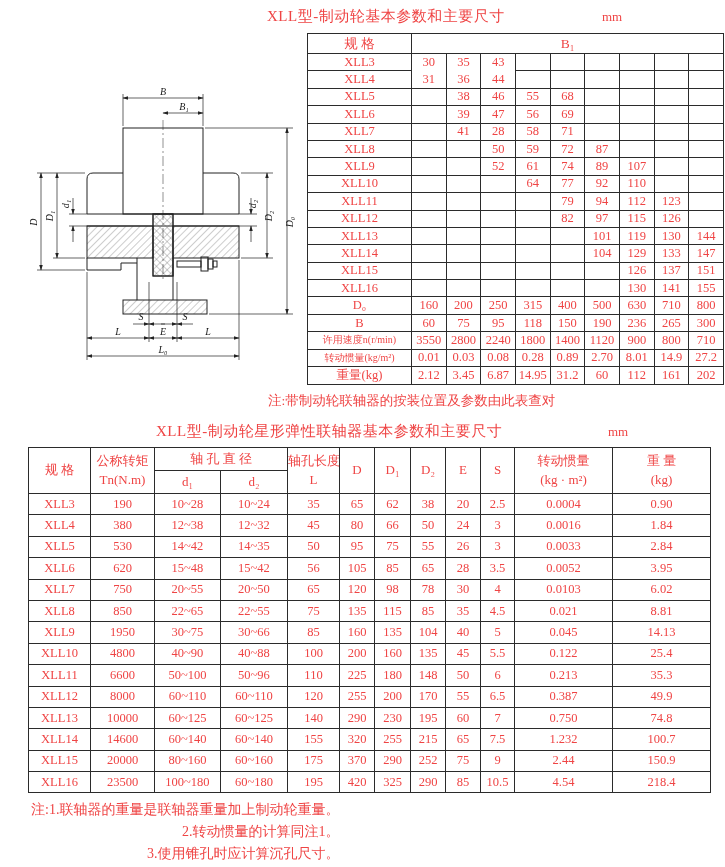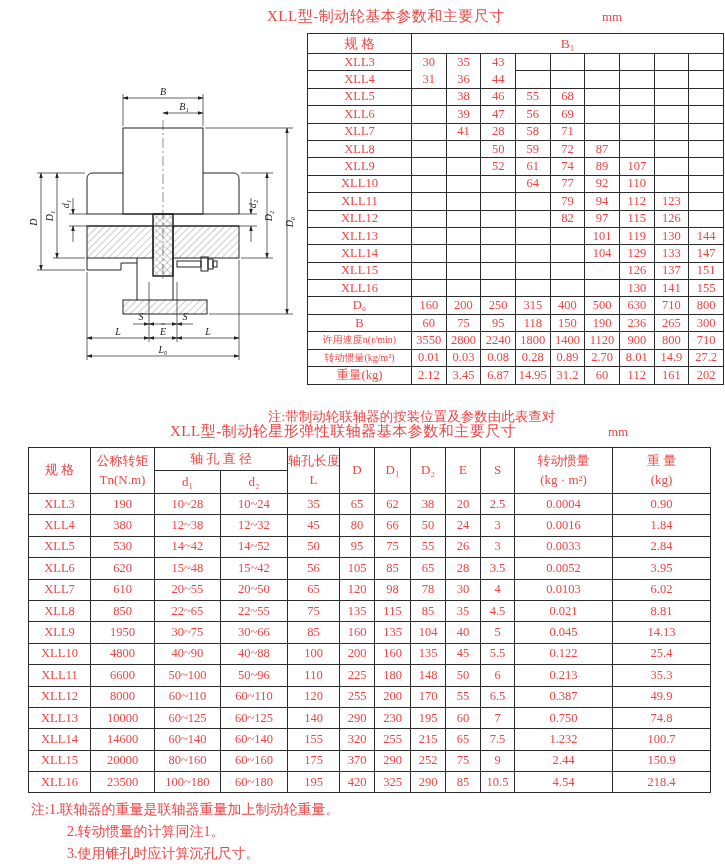--- a/index.html
+++ b/index.html
@@ -20,21 +20,21 @@
   .t1 td{height:16.4px;font-size:12.5px;}
   .t1 td.tight{font-size:10px;margin-top:32px;}
   .t1 td.nbb{border-bottom-style:hidden;}
   .t1 td.nbt{border-top-style:hidden;}
 
   .t2{left:28px;top:447px;width:682px;}
   .t2 th{font-size:13px;height:22px;line-height:1.45;}
   .t2 td{height:20.4px;font-size:12.5px;}
 
   .footnotes{left:31px;top:799px;font-size:14px;line-height:21.8px;}
-  .footnotes .indent{margin-left:36px;}
+  .footnotes .indent{margin-left:36px;text-align:right;}
 
   .drawing{position:absolute;left:25px;top:86px;}
   .drawing text{font-size:10px;font-style:italic;font-family:"Liberation Serif","DejaVu Serif",serif;fill:#1a1a1a;}
 </style>
 </head>
 <body>
 
 <div class="page">
 
   <div class="abs title" style="left:267px;top:7px;">XLL型-制动轮基本参数和主要尺寸</div>
@@ -376,23 +376,23 @@
           <td>14.95</td>
           <td>31.2</td>
           <td>60</td>
           <td>112</td>
           <td>161</td>
           <td>202</td>
         </tr>
       </tbody>
   </table>
 
-  <div class="abs note-center" style="left:268px;top:408px;text-align:right;">注:带制动轮联轴器的按装位置及参数由此表查对</div>
-
-  <div class="abs title" style="left:170px;top:422px;">XLL型-制动轮星形弹性联轴器基本参数和主要尺寸</div>
+  <div class="abs note-center" style="left:268px;top:392px;text-align:right;">注:带制动轮联轴器的按装位置及参数由此表查对</div>
+
+  <div class="abs title" style="left:156px;top:422px;">XLL型-制动轮星形弹性联轴器基本参数和主要尺寸</div>
   <div class="abs unit" style="left:608px;top:424px;">mm</div>
 
   <table class="t2">
     <colgroup>
       <col style="width:62px">
         <col style="width:64px">
         <col style="width:66px">
         <col style="width:67px">
       <col style="width:52px">
         <col style="width:35px">
@@ -460,21 +460,21 @@
           <td>50</td>
           <td>24</td>
           <td>3</td>
           <td>0.0016</td>
           <td>1.84</td>
         </tr>
         <tr>
           <td>XLL5</td>
           <td>530</td>
           <td>14~42</td>
-          <td>14~52</td>
+          <td>14~35</td>
           <td>50</td>
           <td>95</td>
           <td>75</td>
           <td>55</td>
           <td>26</td>
           <td>3</td>
           <td>0.0033</td>
           <td>2.84</td>
         </tr>
         <tr>
@@ -486,21 +486,21 @@
           <td>105</td>
           <td>85</td>
           <td>65</td>
           <td>28</td>
           <td>3.5</td>
           <td>0.0052</td>
           <td>3.95</td>
         </tr>
         <tr>
           <td>XLL7</td>
-          <td>610</td>
+          <td>750</td>
           <td>20~55</td>
           <td>20~50</td>
           <td>65</td>
           <td>120</td>
           <td>98</td>
           <td>78</td>
           <td>30</td>
           <td>4</td>
           <td>0.0103</td>
           <td>6.02</td>

